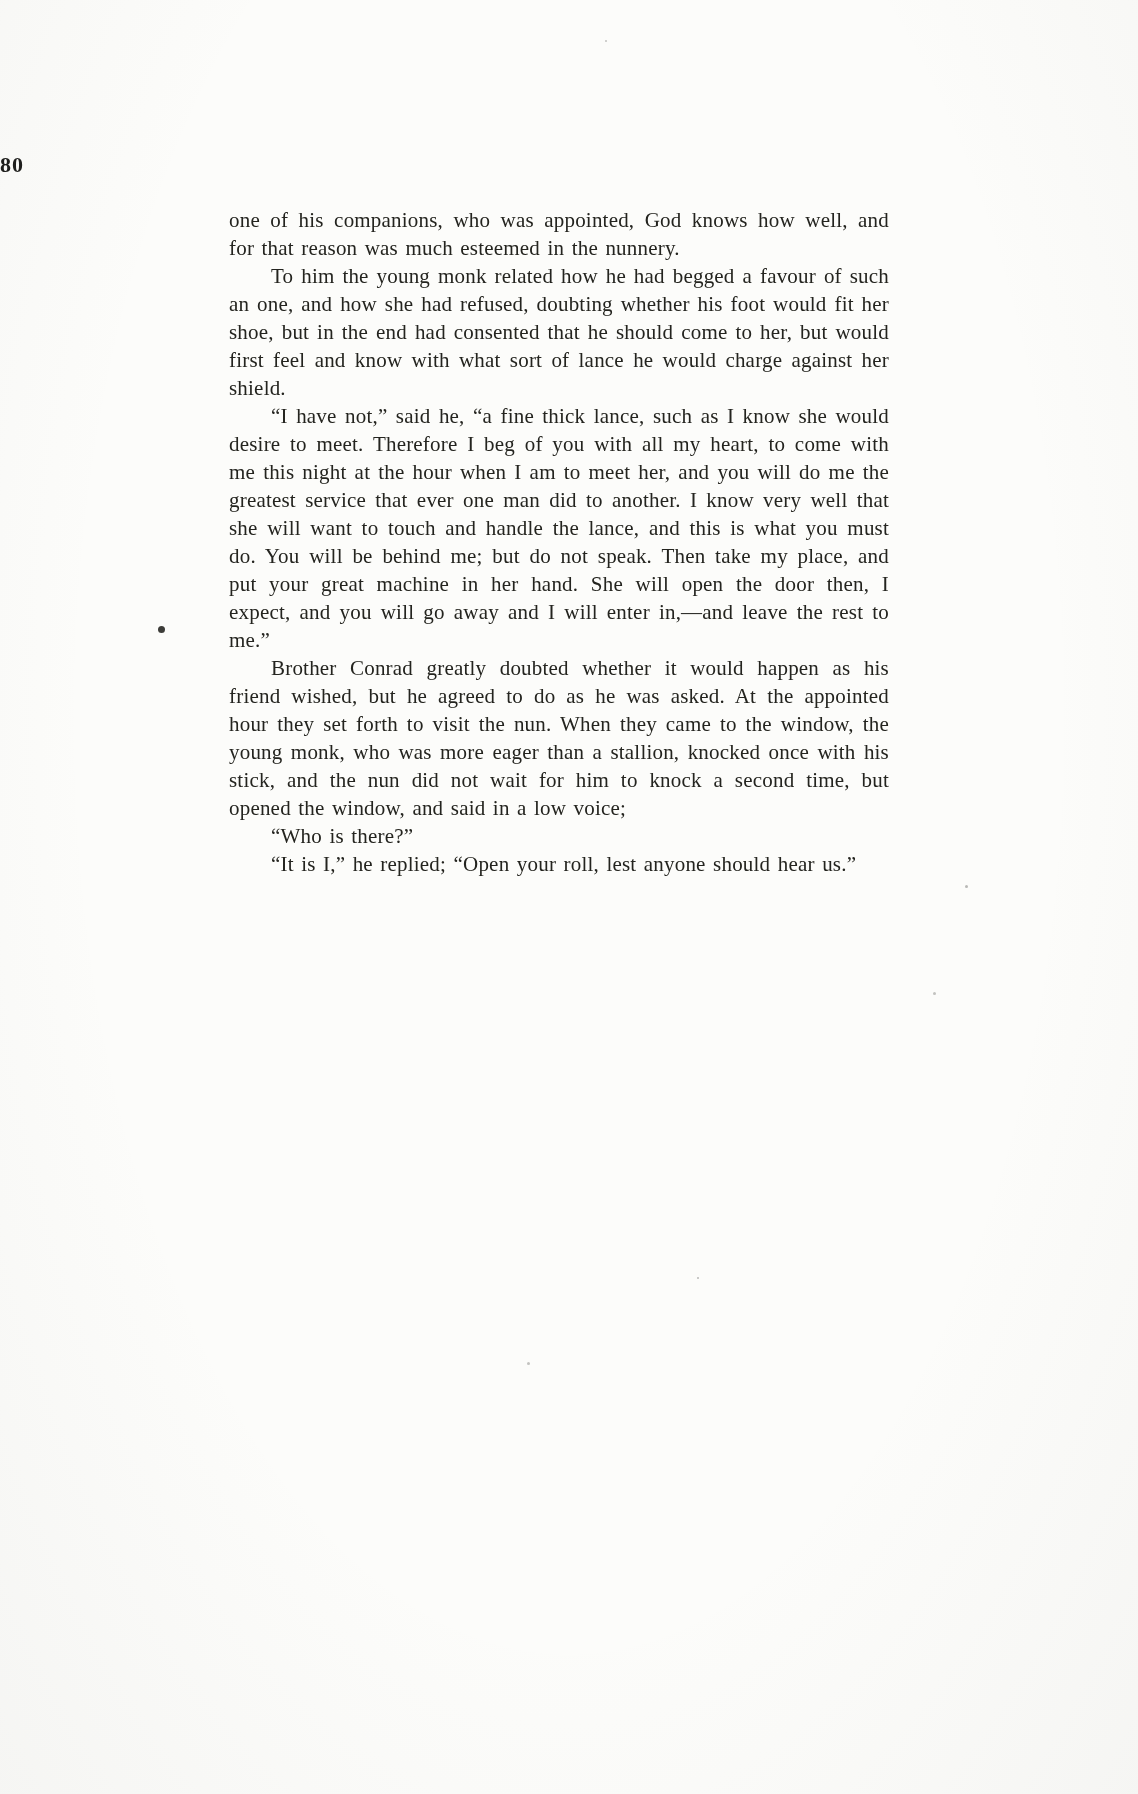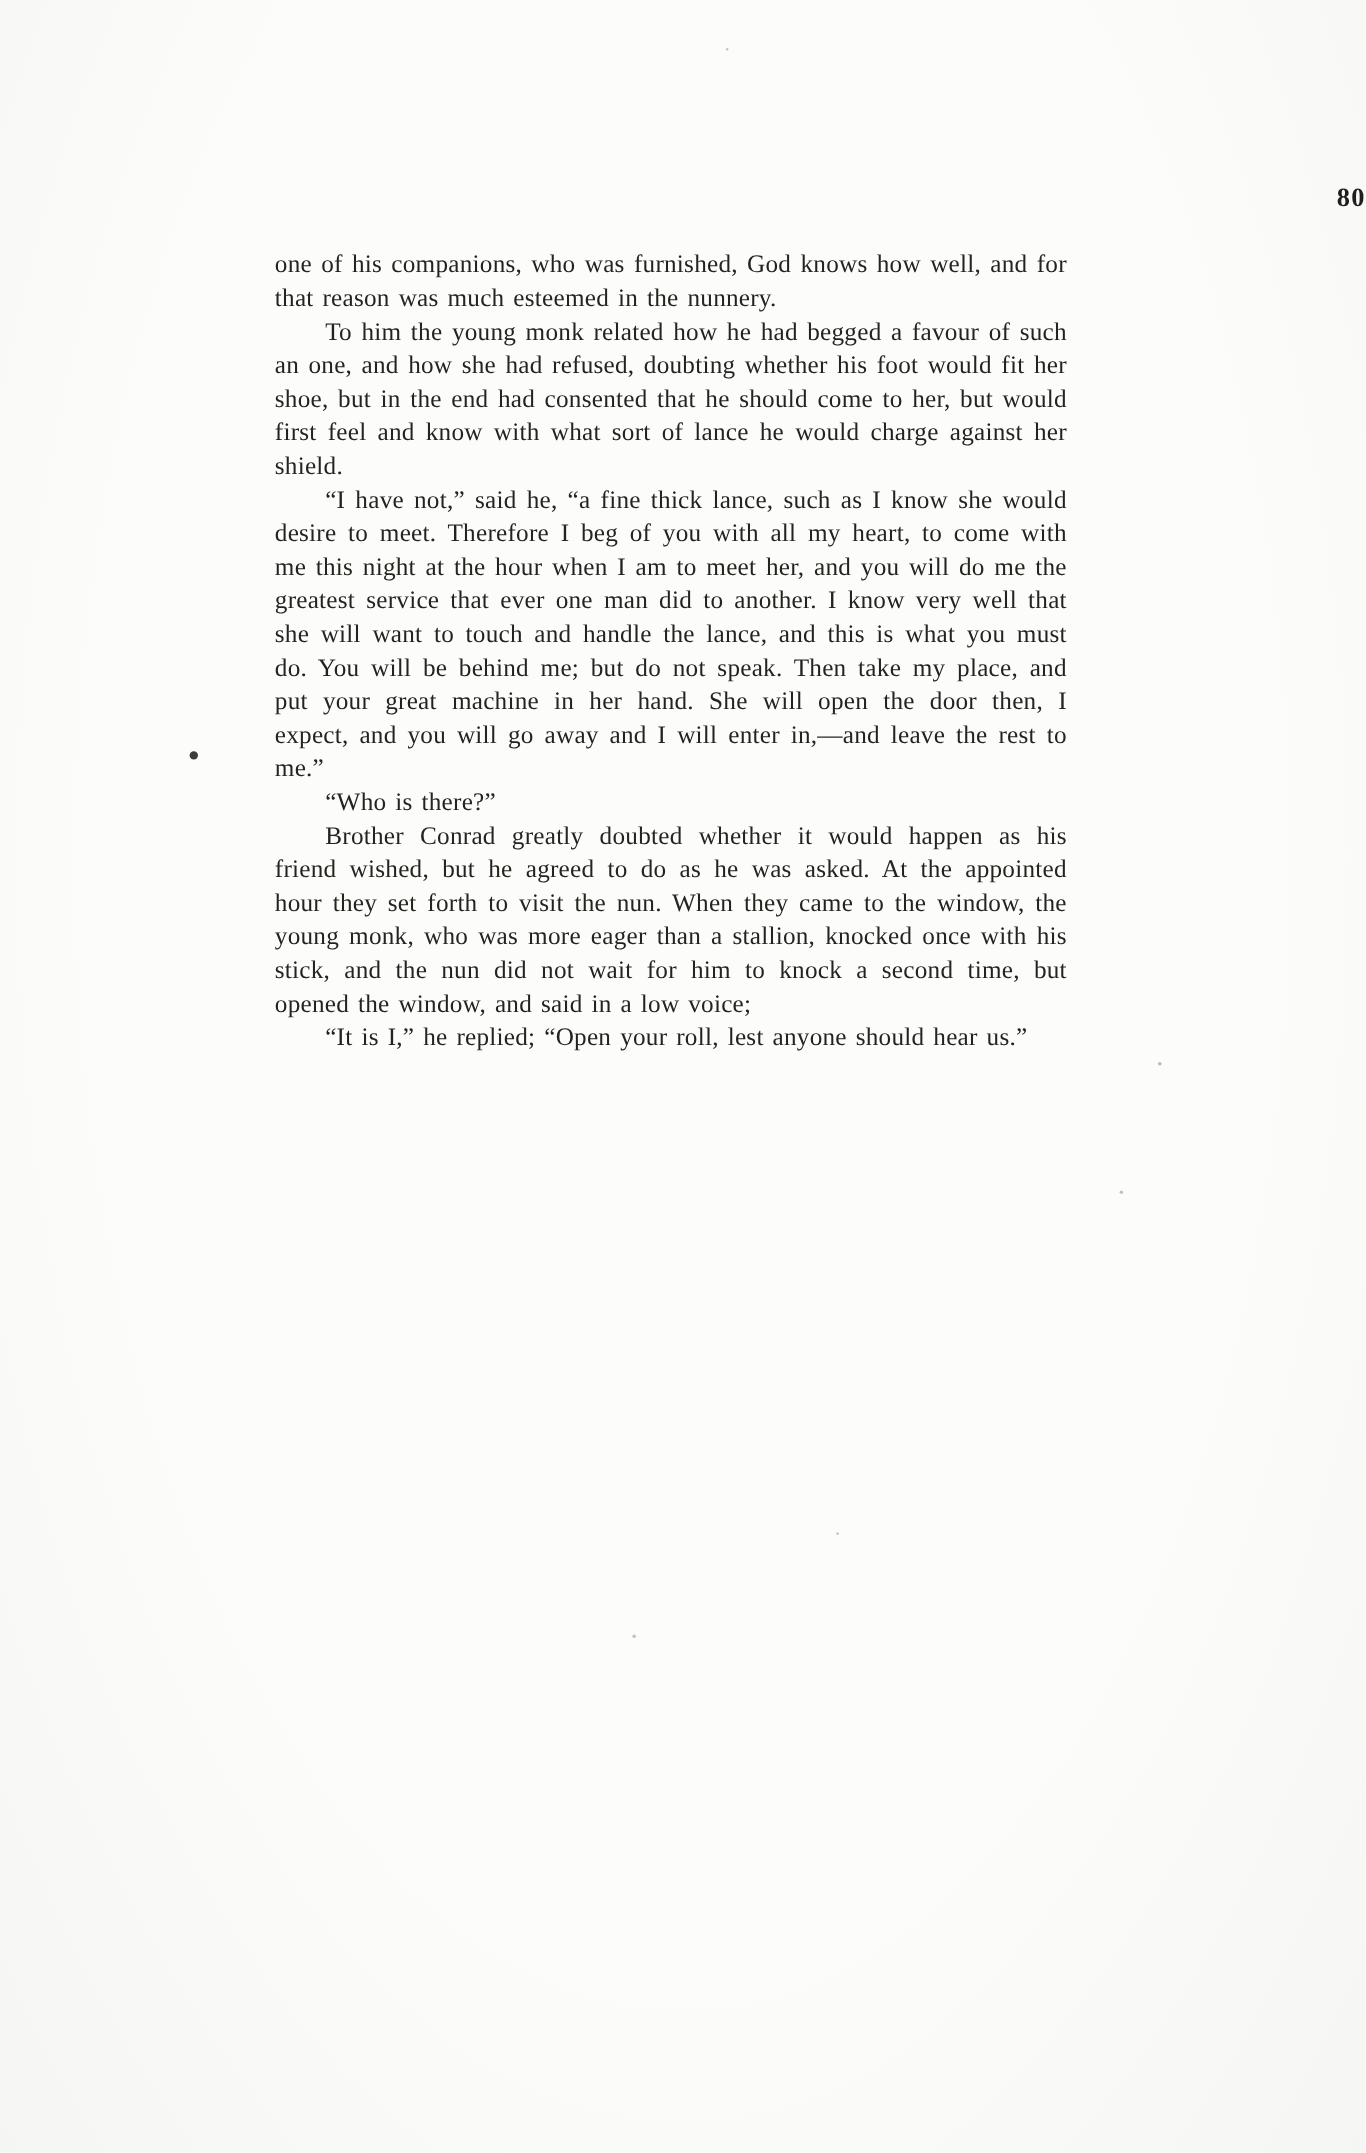--- a/index.html
+++ b/index.html
@@ -20,21 +20,21 @@
     inset: 0;
     background:
       radial-gradient(ellipse at 50% 40%, rgba(255,255,255,0) 60%, rgba(120,120,115,0.05) 100%),
       #fcfcfa;
   }
   .page-number {
     position: absolute;
     top: 152px;
     left: 0;
     width: 100%;
-    text-align: right;
+    text-align: left;
     font-size: 22px;
     font-weight: bold;
     letter-spacing: 1px;
     color: #1f1f1d;
   }
   .text-block {
     position: absolute;
     top: 206px;
     left: 229px;
     width: 660px;
@@ -77,21 +77,21 @@
   <div class="page-number">80</div>
 
   <span class="speck bullet"></span>
   <span class="speck faint-1"></span>
   <span class="speck faint-2"></span>
   <span class="speck faint-3"></span>
   <span class="speck faint-4"></span>
   <span class="speck faint-5"></span>
 
   <div class="text-block">
-    <p class="no-indent">one of his companions, who was furnished, God knows how well, and for that reason was much esteemed in the nunnery.</p>
+    <p class="no-indent">one of his companions, who was appointed, God knows how well, and for that reason was much esteemed in the nunnery.</p>
     <p>To him the young monk related how he had begged a favour of such an one, and how she had refused, doubting whether his foot would fit her shoe, but in the end had consented that he should come to her, but would first feel and know with what sort of lance he would charge against her shield.</p>
     <p>“I have not,” said he, “a fine thick lance, such as I know she would desire to meet.  Therefore I beg of you with all my heart, to come with me this night at the hour when I am to meet her, and you will do me the greatest service that ever one man did to another.  I know very well that she will want to touch and handle the lance, and this is what you must do.  You will be behind me; but do not speak.  Then take my place, and put your great machine in her hand.  She will open the door then, I expect, and you will go away and I will enter in,—and leave the rest to me.”</p>
+    <p>Brother Conrad greatly doubted whether it would happen as his friend wished, but he agreed to do as he was asked.  At the appointed hour they set forth to visit the nun.  When they came to the window, the young monk, who was more eager than a stallion, knocked once with his stick, and the nun did not wait for him to knock a second time, but opened the window, and said in a low voice;</p>
     <p>“Who is there?”</p>
-    <p>Brother Conrad greatly doubted whether it would happen as his friend wished, but he agreed to do as he was asked.  At the appointed hour they set forth to visit the nun.  When they came to the window, the young monk, who was more eager than a stallion, knocked once with his stick, and the nun did not wait for him to knock a second time, but opened the window, and said in a low voice;</p>
     <p>“It is I,” he replied; “Open your roll, lest anyone should hear us.”</p>
   </div>
 
 </div>
 
 </body></html>

